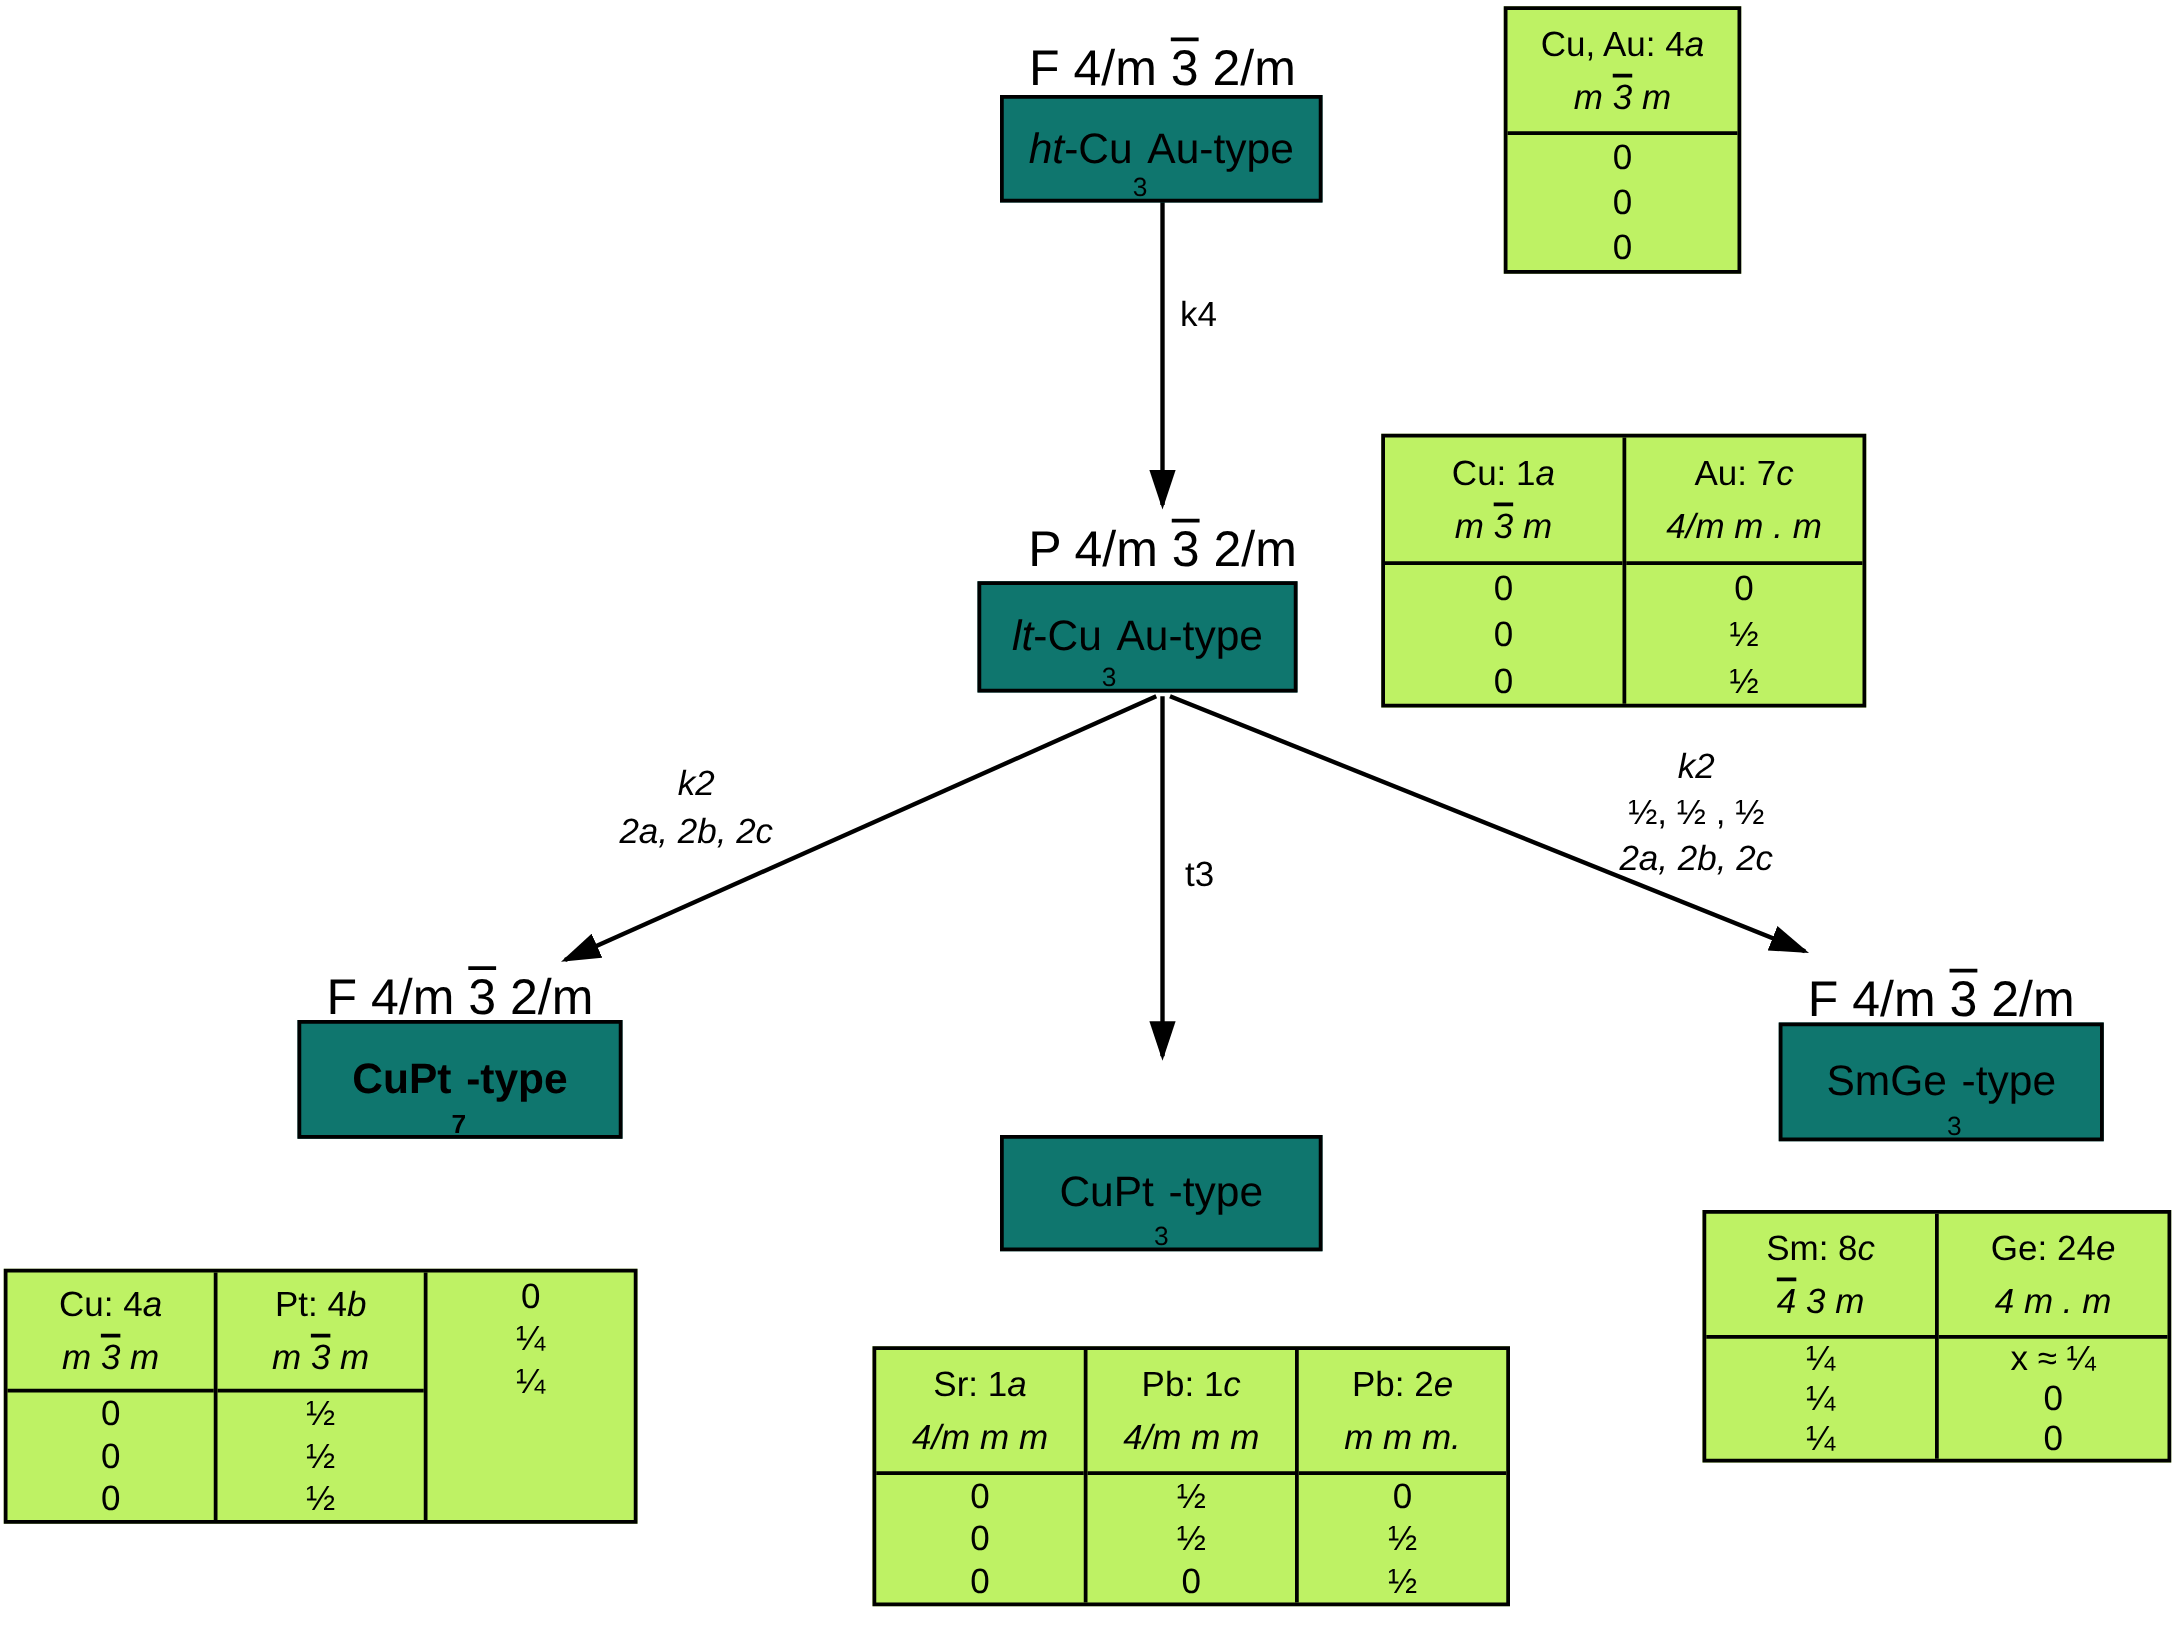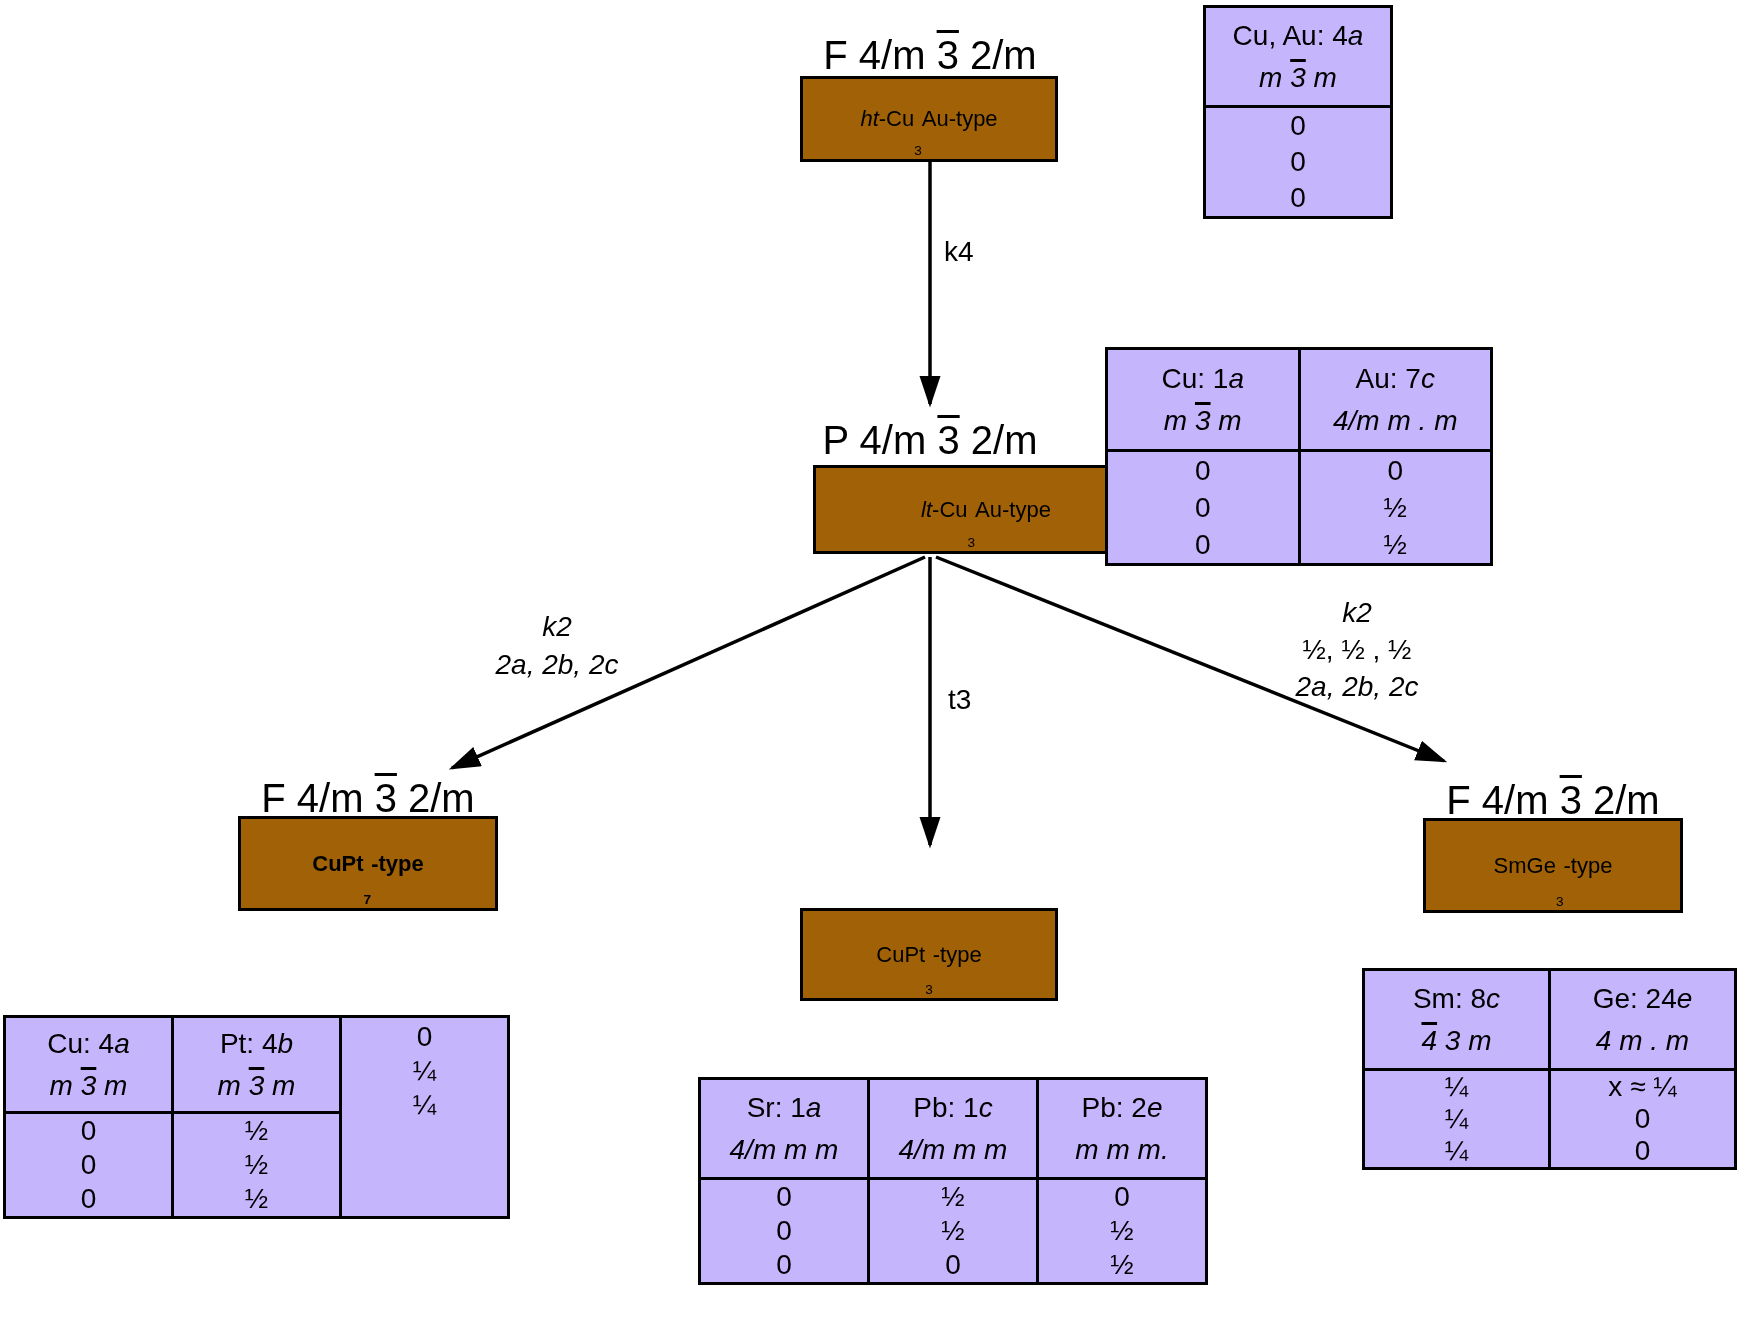--- a/index.html
+++ b/index.html
@@ -8,30 +8,30 @@
     position:relative;width:1743px;height:1317px;background:#ffffff;
     font-family:"Liberation Sans",sans-serif;color:#000;overflow:hidden;
   }
   .abs{position:absolute;}
   svg.arrows{position:absolute;left:0;top:0;}
   .sg{
     font-size:40px;text-align:center;white-space:nowrap;
   }
   .bar{text-decoration:overline;text-decoration-thickness:2.5px;}
   .node-box{
-    border:3.5px solid #000;background:#a16207;
+    border:3.5px solid #000;background:#0f766e;
     display:flex;align-items:center;justify-content:center;
-    font-size:22px;white-space:nowrap;
+    font-size:34px;white-space:nowrap;
   }
   .node-box sub{font-size:0.62em;line-height:0;align-self:flex-end;transform:translateY(-8px);}
   .it{font-style:italic;}
   .edge-label{font-size:28px;white-space:nowrap;}
   .edge-block{font-size:28px;text-align:center;line-height:38px;white-space:nowrap;}
   .wtable{
-    display:flex;border:3px solid #000;background:#c4b5fd;
+    display:flex;border:3px solid #000;background:#bef264;
   }
   .tcol{flex:1 1 0;display:flex;flex-direction:column;min-width:0;}
   .tcol + .tcol{border-left:3px solid #000;}
   .thead{
     height:var(--hd);border-bottom:3px solid #000;
     display:flex;flex-direction:column;align-items:center;justify-content:center;
     font-size:28px;line-height:42px;text-align:center;white-space:nowrap;
   }
   .tcell{
     height:var(--row);line-height:var(--row);
@@ -60,21 +60,21 @@
   <div class="abs node-box" style="left:800px;top:76px;width:252px;height:80px;">
     <span class="it">ht</span>
       <span>-Cu</span>
       <sub>3</sub>
       <span>Au-type</span>
   </div>
 
   <div class="abs edge-label" style="left:944px;top:236px;">k4</div>
 
   <div class="abs sg" style="left:750px;top:418px;width:360px;"><span>P 4/m </span><span class="bar">3</span><span> 2/m</span></div>
-  <div class="abs node-box" style="left:813px;top:465px;width:250px;height:83px;padding-left:45px;">
+  <div class="abs node-box" style="left:782px;top:465px;width:250px;height:83px;">
     <span class="it">lt</span>
       <span>-Cu</span>
       <sub>3</sub>
       <span>Au-type</span>
   </div>
 
   <div class="abs edge-block" style="left:437px;top:608px;width:240px;">
     <div class="it">k2</div>
     <div class="it">2a, 2b, 2c</div>
   </div>

